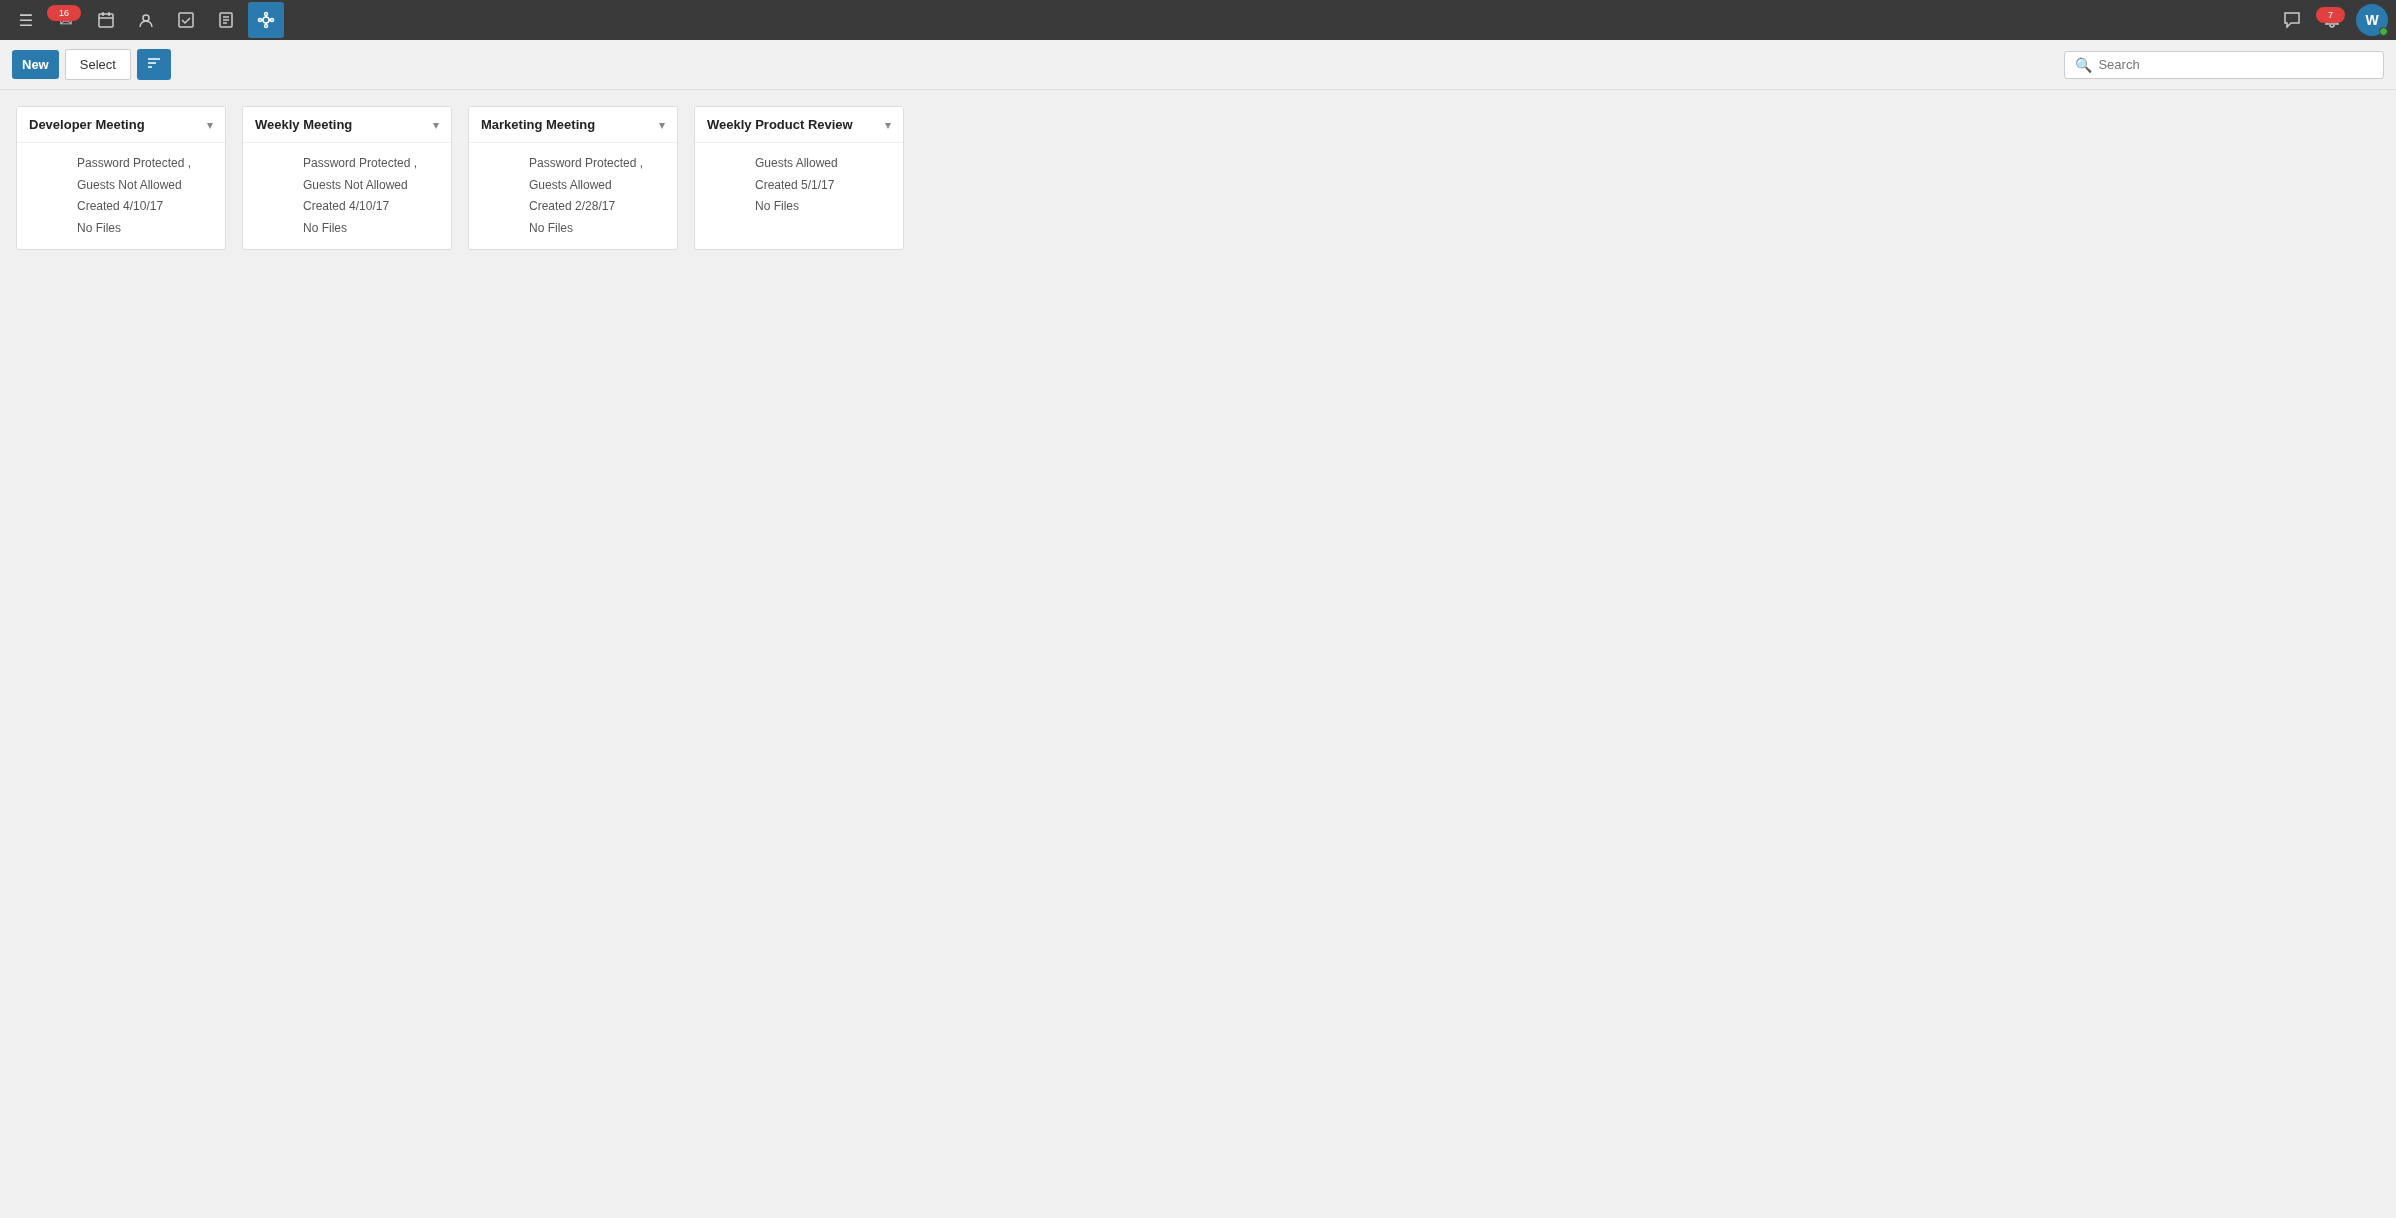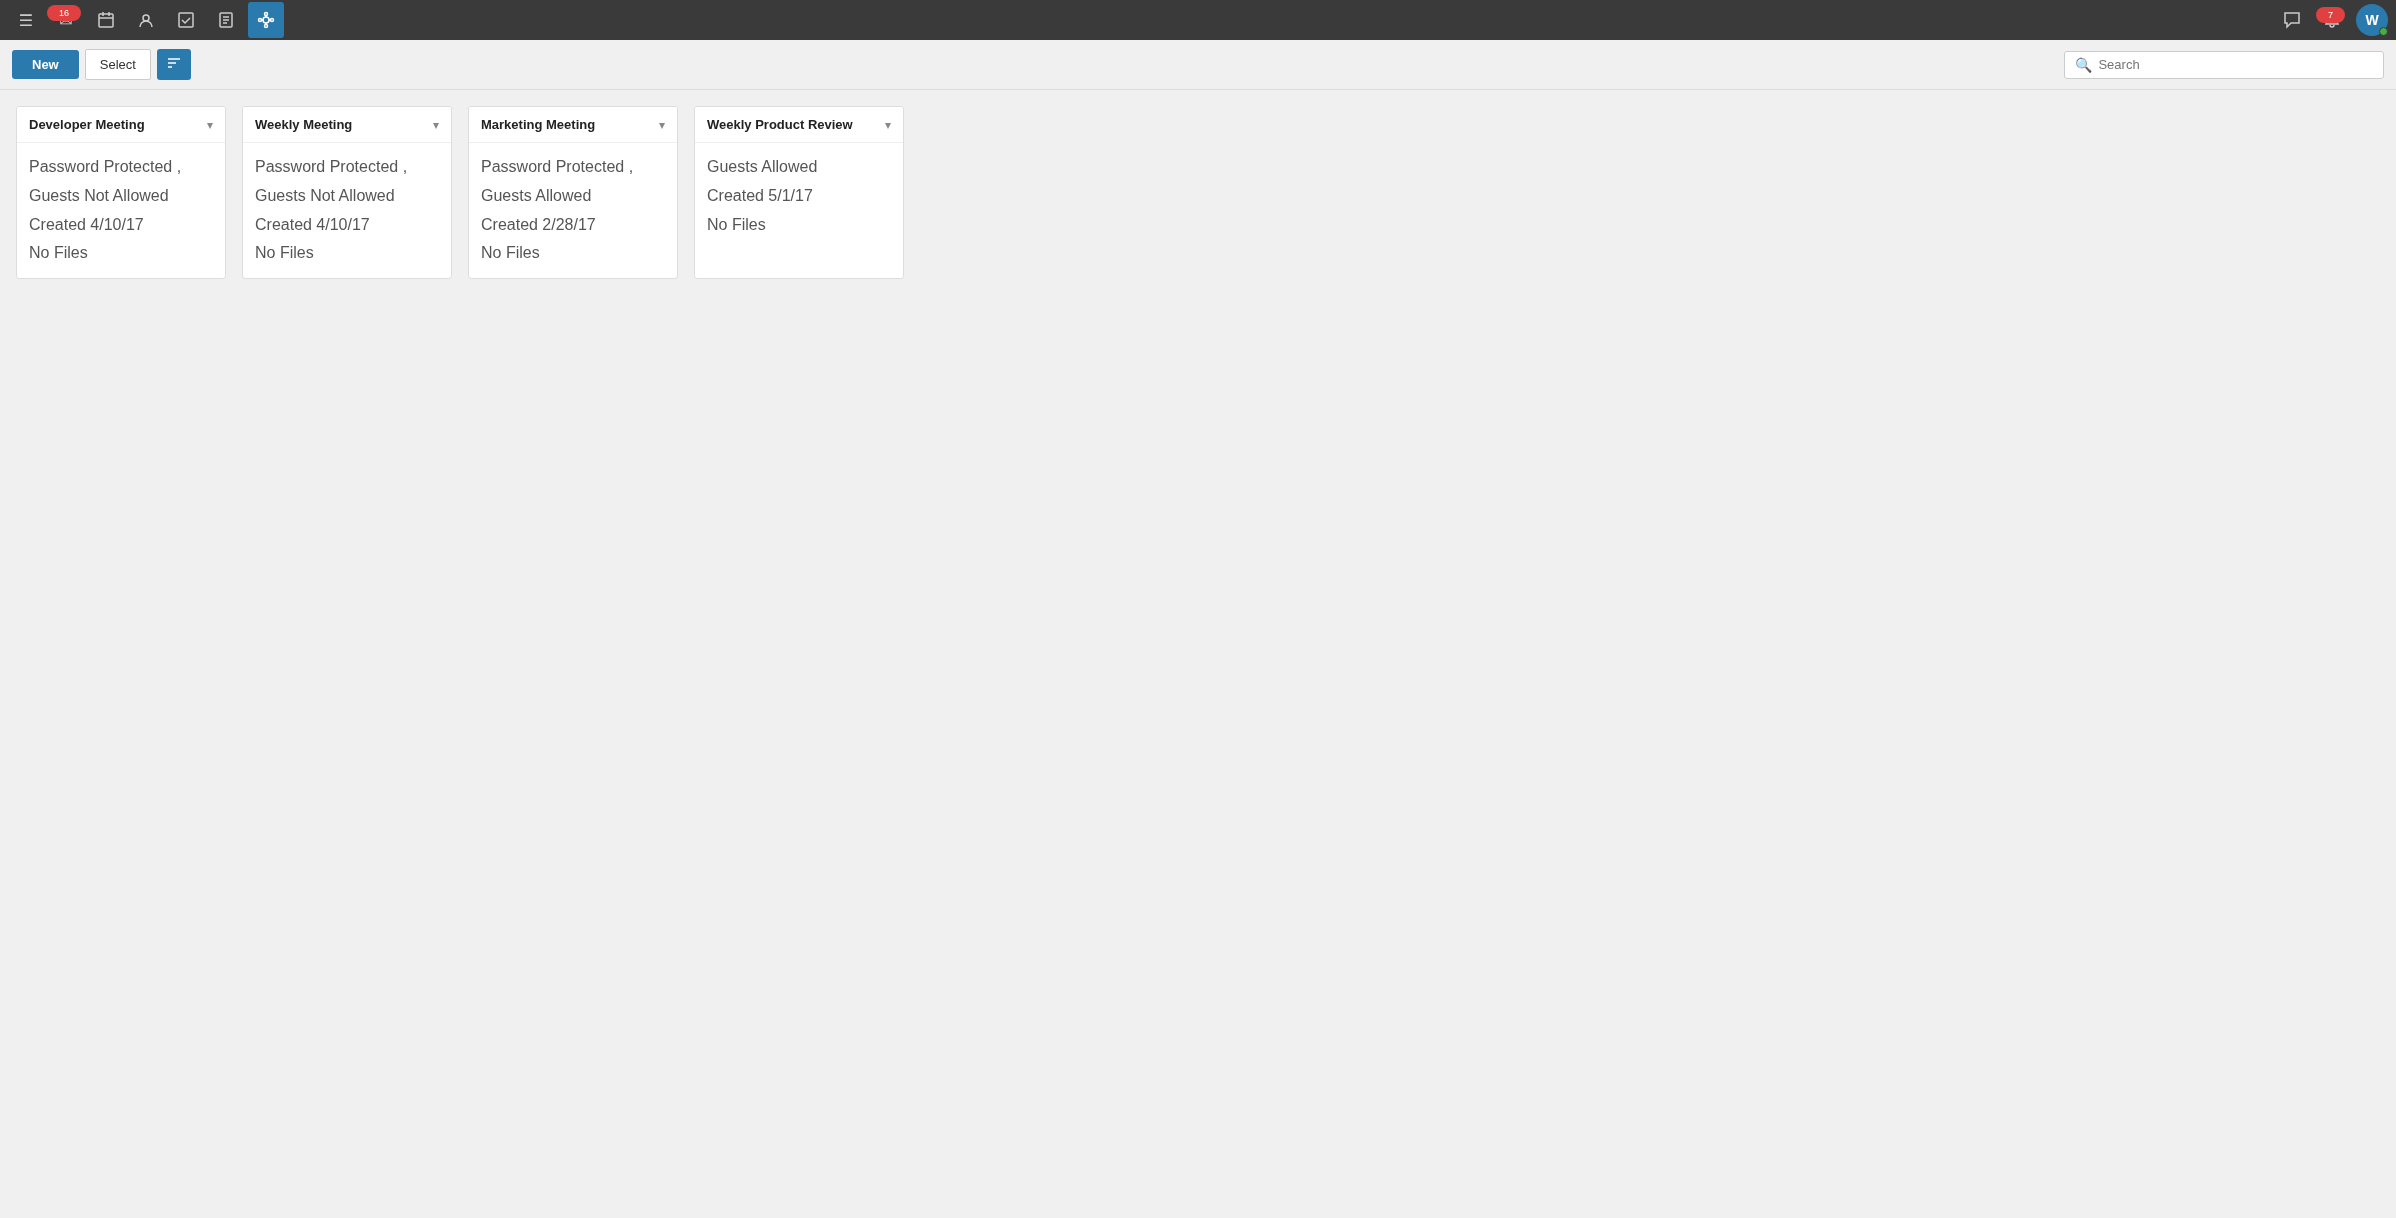--- a/index.html
+++ b/index.html
@@ -98,21 +98,21 @@
     }
     .toolbar-left {
       display: flex;
       align-items: center;
       gap: 6px;
     }
     .btn-new {
       background: #2a7aad;
       color: white;
       border: none;
-      padding: 7px 20px;
+      padding: 7px 10px;
       border-radius: 3px;
       font-size: 13px;
       cursor: pointer;
       font-weight: bold;
     }
     .btn-select {
       background: white;
       color: #333;
       border: 1px solid #ccc;
       padding: 7px 14px;
@@ -184,23 +184,24 @@
     }
     .card-chevron {
       color: #888;
       font-size: 12px;
       cursor: pointer;
     }
     .card-body {
       padding: 10px 12px;
     }
     .card-body p {
-      font-size: 16px;
+      font-size: 12px;
       color: #555;
       line-height: 1.8;
+      margin-left: 48px;
     }
   </style>
 </head>
 <body>
 
 <nav class="top-nav">
   <div class="nav-left">
     <div class="nav-icon">☰</div>
     <div class="nav-icon">
       ✉

